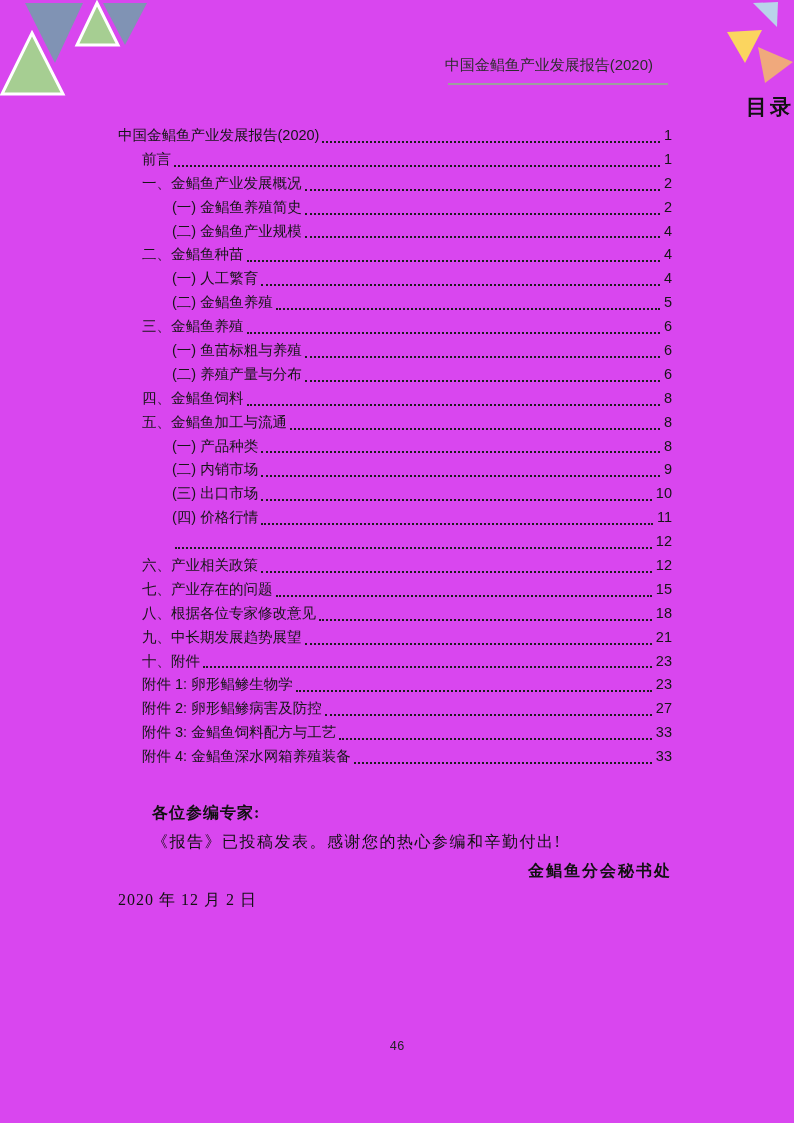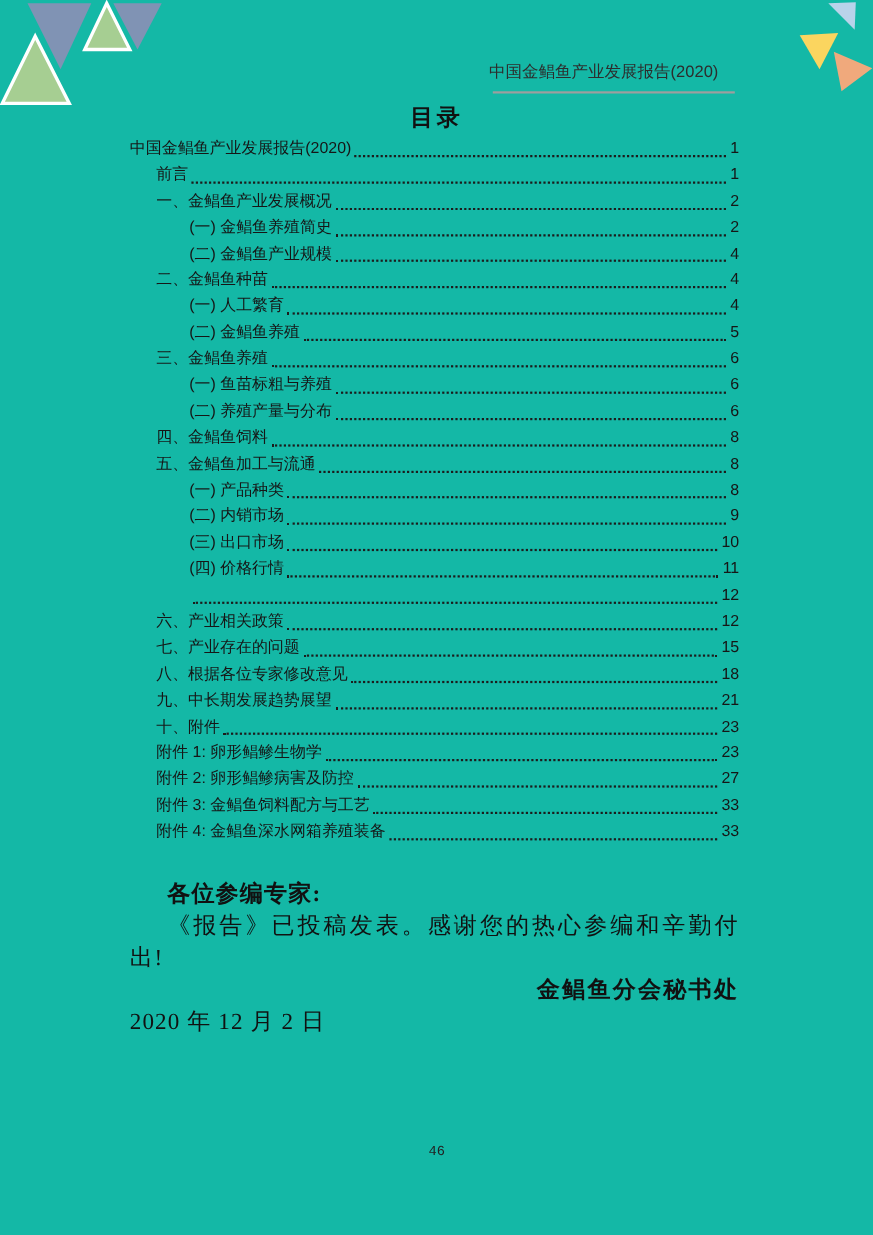--- a/index.html
+++ b/index.html
@@ -1,21 +1,21 @@
 <!DOCTYPE html>
 <html><head>
 <meta charset="utf-8">
 <style>
   * { margin:0; padding:0; box-sizing:border-box; }
   html,body { background:#ffffff; }
   .page {
     position:relative;
     width:794px; height:1123px;
     margin:0 auto;
-    background:#14b8a6;
+    background:#d946ef;
     overflow:hidden;
     font-family:"Liberation Sans", sans-serif;
     color:#161616;
   }
   .deco { position:absolute; }
   .deco-tl { left:0; top:0; }
   .deco-tr { right:0; top:0; }
 
   .running-header {
     position:absolute; top:56px; right:141px;
@@ -23,21 +23,21 @@
     font-family:"Liberation Sans", sans-serif;
     white-space:nowrap;
   }
   .header-rule {
     position:absolute; top:83px; left:448px; width:220px; height:2px;
     background:#9e9e9e;
   }
 
   .toc-title {
     position:absolute; top:93px; left:0; width:100%;
-    text-align:center;
+    text-align:right;
     font-size:21px; font-weight:700; letter-spacing:3px;
     color:#111;
   }
 
   .toc {
     position:absolute; top:124px; left:118px; width:554px;
   }
   .row {
     display:flex; align-items:stretch;
     height:23.9px; line-height:23.9px;
@@ -52,21 +52,21 @@
     min-width:10px;
   }
   .row .pg { flex:0 0 auto; padding-left:2px; }
   .l0 { padding-left:0; }
   .l1 { padding-left:24px; }
   .l2 { padding-left:54px; }
 
   .letter {
     position:absolute; top:798px; left:118px; width:554px;
     font-family:"Liberation Serif", serif;
-    font-size:21px; line-height:29px;
+    font-size:16px; line-height:29px;
     color:#111;
   }
   .letter p { margin:0; }
   .salutation {
     font-weight:700; letter-spacing:1px;
     padding-left:34px;
   }
   .body-para {
     text-align:justify;
     text-indent:34px;

